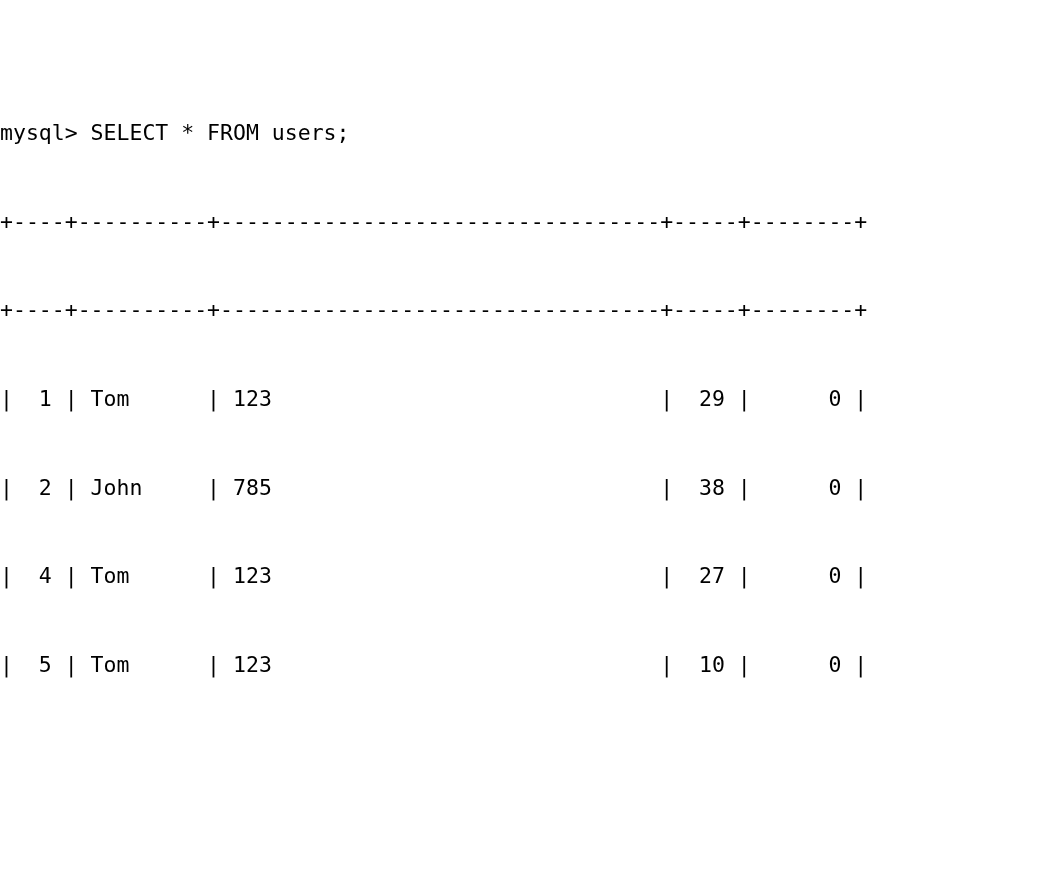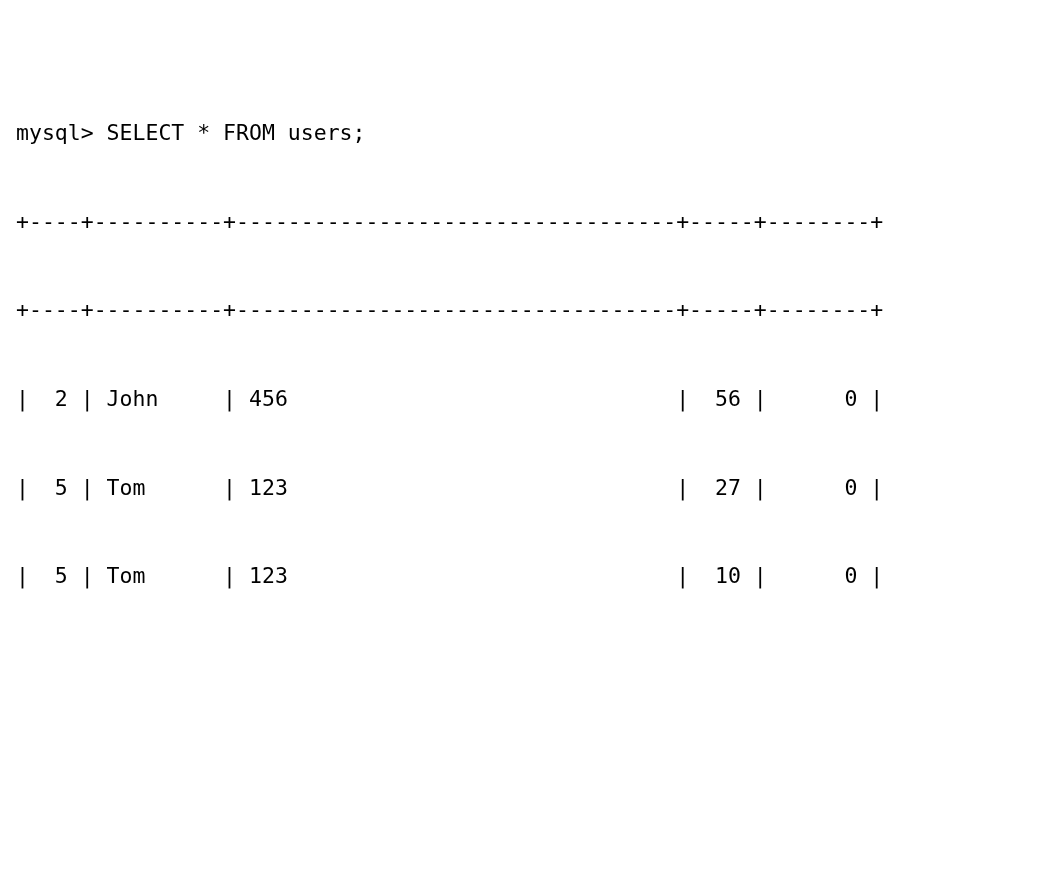--- a/index.html
+++ b/index.html
@@ -19,40 +19,41 @@
     top: 0;
     width: 1044px;
     height: 880px;
     background: #ffffff;
     color: #000000;
     font-family: "DejaVu Sans Mono", "Liberation Mono", monospace;
     font-size: 21.5px;
     line-height: 29.55px;
     letter-spacing: 0px;
     white-space: pre;
-    padding-left: 16px;
+    padding-left: 0px;
     box-sizing: border-box;
   }
   .line {
     white-space: pre;
     height: 29.55px;
     font-family: "DejaVu Sans Mono", "Liberation Mono", monospace;
   }
 </style>
 </head>
 <body>
 
 <div id="terminal">
 
   
   <div class="line">mysql&gt; SELECT * FROM users;</div>
   <div class="line">+----+----------+----------------------------------+-----+--------+</div>
   <div class="line">+----+----------+----------------------------------+-----+--------+</div>
-  <div class="line">|  2 | John     | 456                              |  56 |      0 |</div>
-  <div class="line">|  5 | Tom      | 123                              |  27 |      0 |</div>
+  <div class="line">|  1 | Tom      | 123                              |  29 |      0 |</div>
+  <div class="line">|  2 | John     | 785                              |  38 |      0 |</div>
+  <div class="line">|  4 | Tom      | 123                              |  27 |      0 |</div>
   <div class="line">|  5 | Tom      | 123                              |  10 |      0 |</div>
   
   
   
   
 
   
 
   
   

